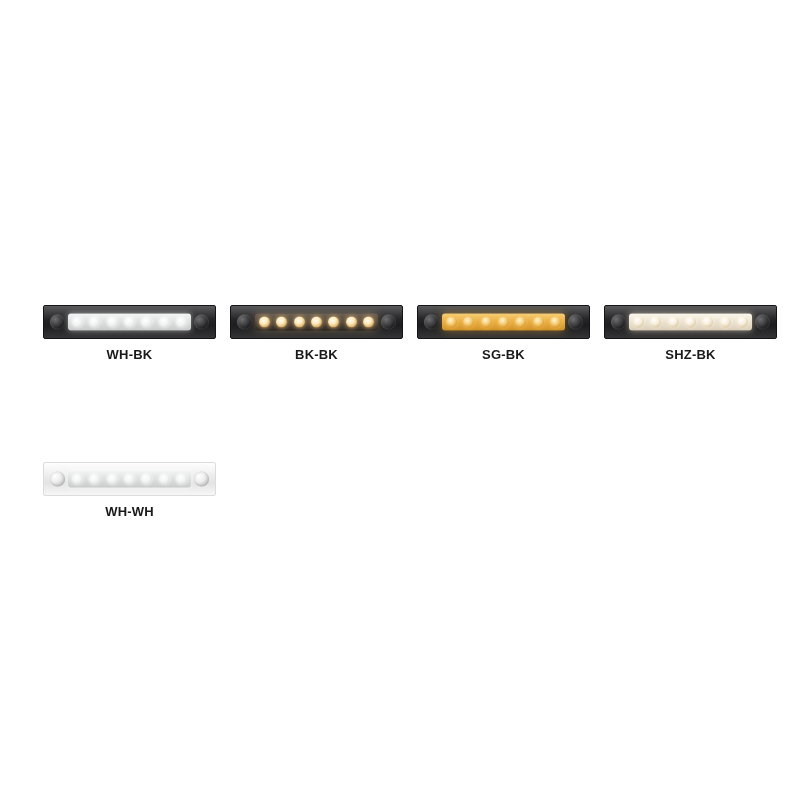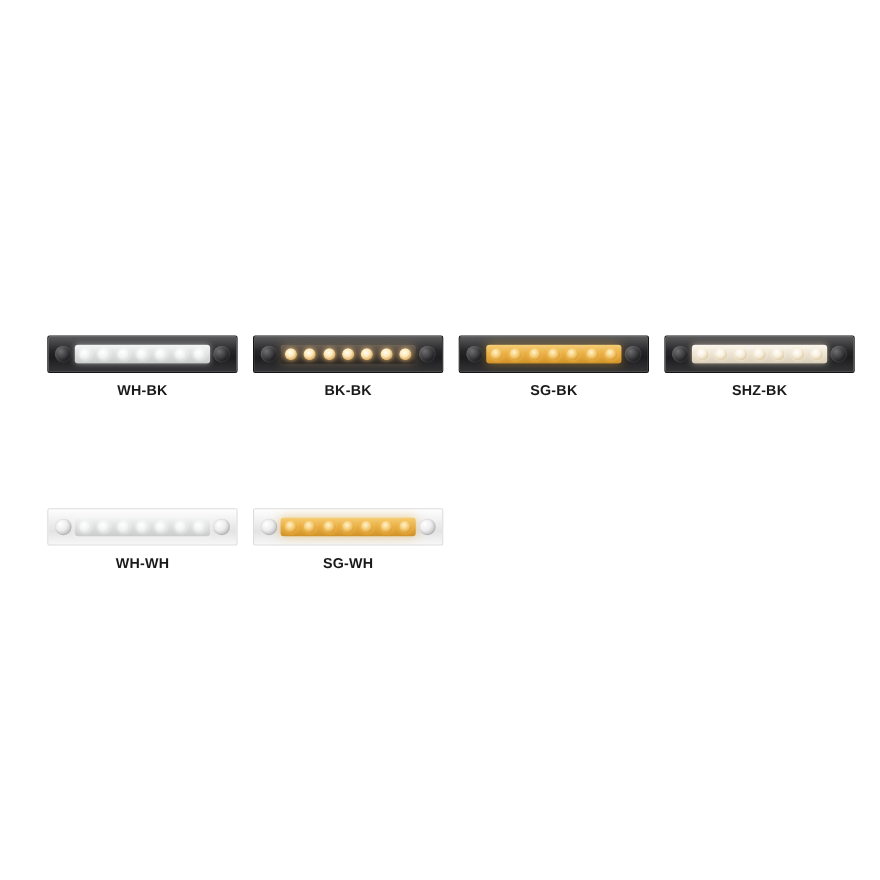--- a/index.html
+++ b/index.html
@@ -250,32 +250,16 @@
           <span class="led"></span>
           <span class="led"></span>
           <span class="led"></span>
         </div>
       </div>
       <div class="caption">WH-WH</div>
     </div>
 
 
 
-    <div class="product-cell">
-      <div class="bar light">
-        <span class="screw left"></span>
-        <span class="screw right"></span>
-        <div class="lens sg">
-          <span class="led"></span>
-          <span class="led"></span>
-          <span class="led"></span>
-          <span class="led"></span>
-          <span class="led"></span>
-          <span class="led"></span>
-          <span class="led"></span>
-        </div>
-      </div>
-      <div class="caption">SG-WH</div>
-    </div>
 
   </div>
 
 </div>
 
 </body></html>

